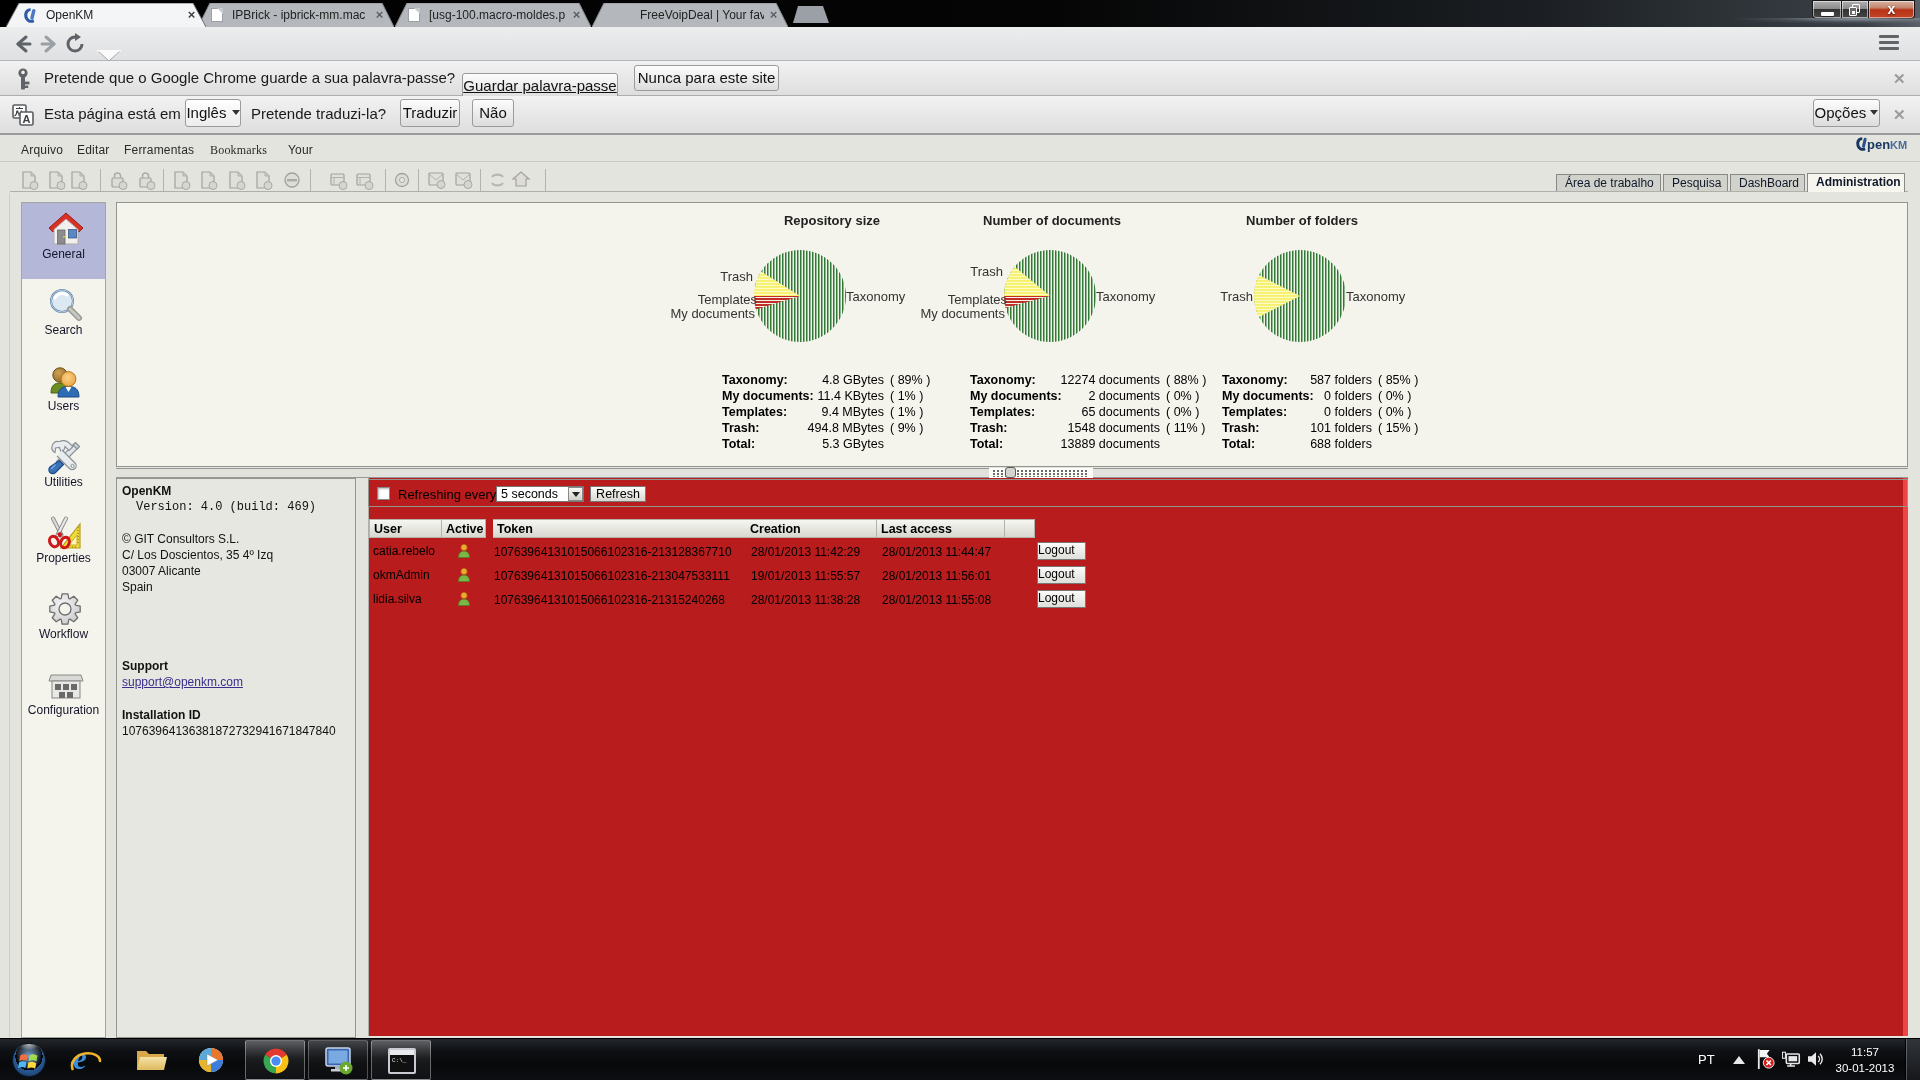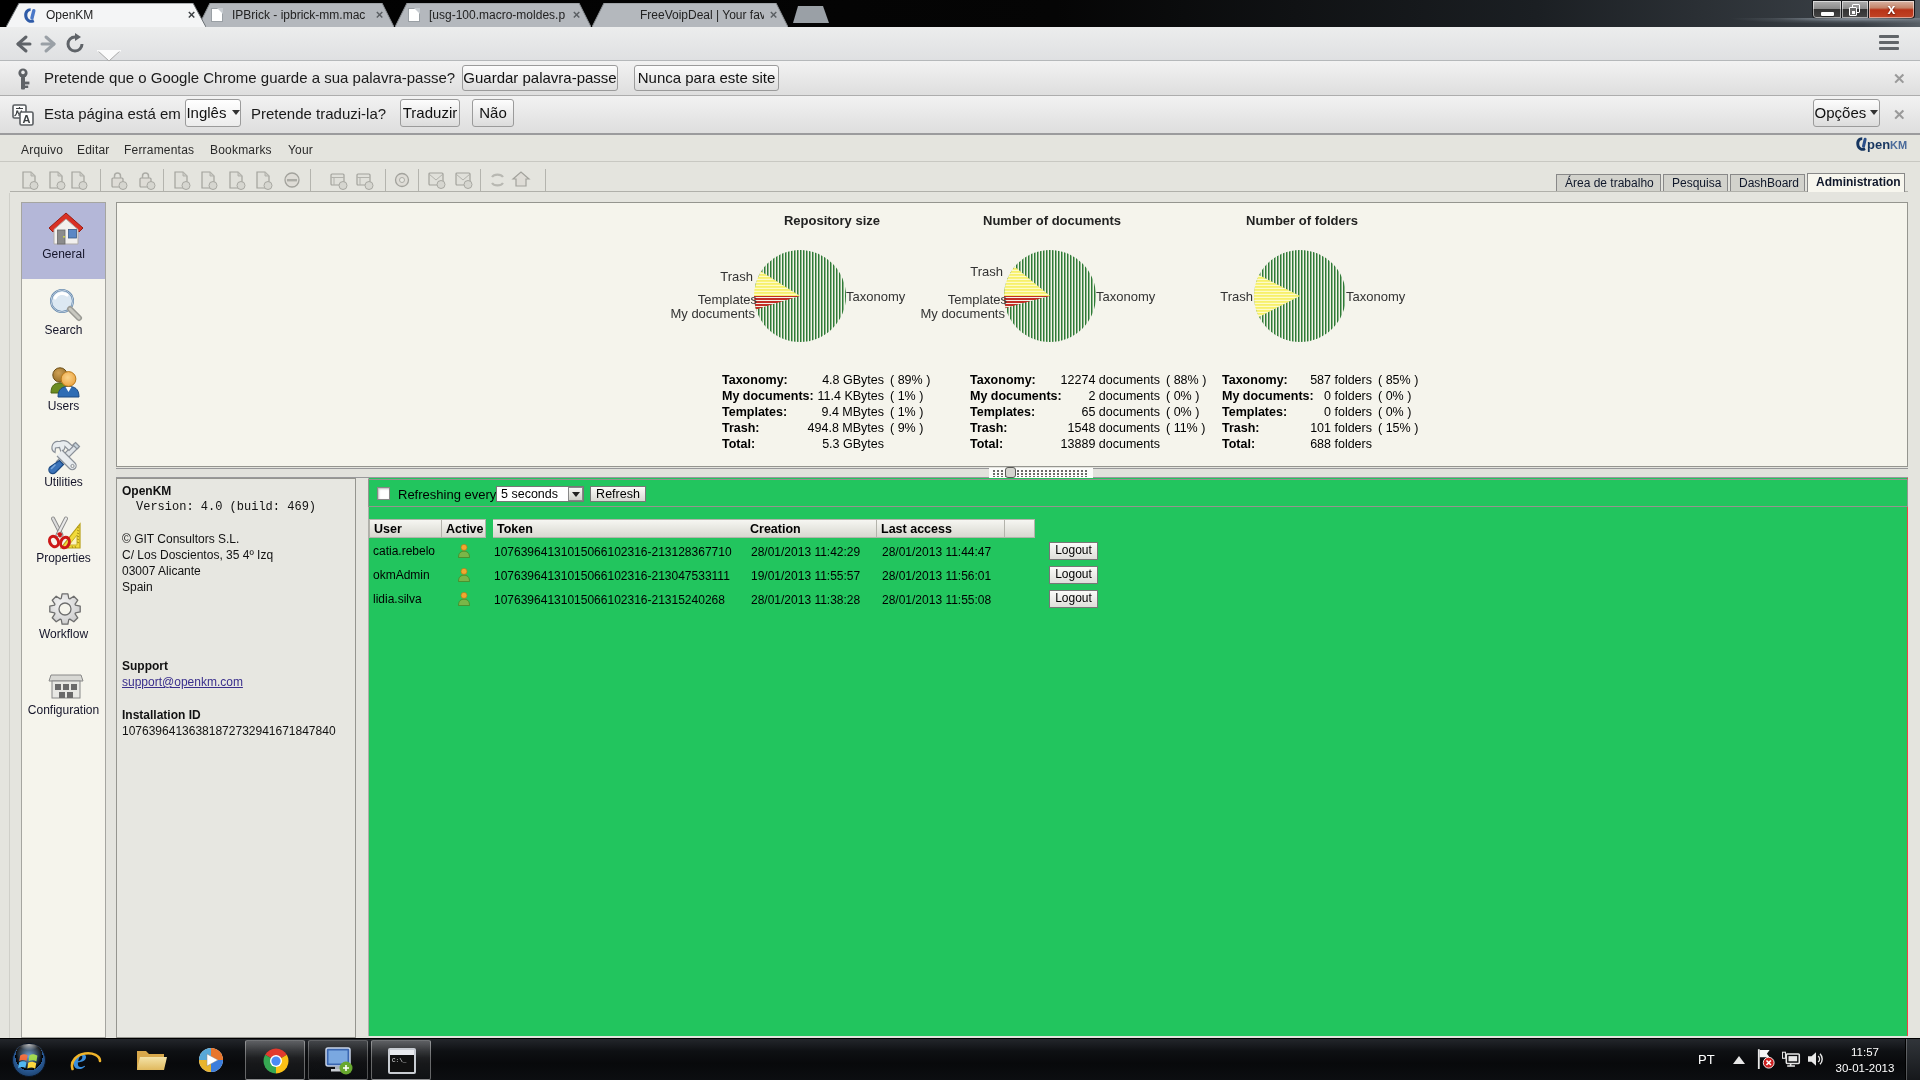--- a/index.html
+++ b/index.html
@@ -28,31 +28,31 @@
 .okmtab{position:absolute;top:41px;height:17px;font-size:12px;white-space:nowrap;color:#0f172a;background:#d2d2cc;border:1px solid #888;border-bottom:none;text-align:center;line-height:16px;padding:0 8px;}
 .okmtab.act{background:#f7f6ee;font-weight:bold;height:19px;top:40px;z-index:3;}
 #sidebar{position:absolute;left:21px;top:69px;width:85px;height:836px;background:#f5f4ec;border:1px solid #a5a5a0;border-top:1px solid #a5a5a0;}
 .sideitem{position:absolute;left:0;width:83px;height:76px;text-align:center;font-size:12px;color:#15152a;}
 .sideitem.sel{background:#b4b7d8;}
 .sideitem .icon{margin:8px auto 2px;width:34px;height:34px;}
 .sideitem .slbl{display:block;margin-top:1px;}
 #mainpanel{position:absolute;left:116px;top:69px;width:1792px;height:265px;background:#f5f4ec;border:1px solid #95958f;}
 #splitter{position:absolute;left:116px;top:335px;width:1792px;height:10px;background:#e2e2dc;border-top:1px solid #98989a;border-bottom:1px solid #98989a;}
 #infopanel{position:absolute;left:116px;top:345px;width:240px;height:560px;background:#e7e7e1;border:1px solid #95958f;font-size:12px;color:#111;}
-#rightlow{position:absolute;left:368px;top:345px;width:1540px;height:558px;background:#22c55e;border-left:1px solid #b0b0aa;border-right:1px solid #ef4444;}
+#rightlow{position:absolute;left:368px;top:345px;width:1540px;height:558px;background:#b91c1c;border-left:1px solid #b0b0aa;border-right:5px solid #ef4444;}
 #refreshbox{position:absolute;left:-1px;top:1px;width:1540px;height:28px;border:1px solid #95958f;}
 .chartTitle{position:absolute;top:80px;font-size:13px;font-weight:bold;color:#222;width:300px;text-align:center;}
 .plabel{position:absolute;font-size:13px;color:#333;}
 .stat{position:absolute;font-size:12.5px;color:#000;white-space:nowrap;}
 .stat b{font-weight:bold;}
 
 #stable{position:absolute;left:0;top:0;width:760px;}
 .th{position:absolute;height:19px;background:linear-gradient(#f6f6f2,#d8d8d0);border:1px solid #b3b3ab;border-left:none;font-weight:bold;font-size:12.5px;padding:2px 4px 0;color:#000;}
 .td{position:absolute;font-size:12px;color:#000;white-space:nowrap;}
-.lbtn{position:absolute;width:49px;height:18px;background:linear-gradient(#fbfbf9,#dededa);border:1px solid #777;font-size:12px;text-align:center;line-height:15px;color:#000;margin-left:12px;}
+.lbtn{position:absolute;width:49px;height:18px;background:linear-gradient(#fbfbf9,#dededa);border:1px solid #777;font-size:12px;line-height:15px;color:#000;}
 
 #taskbar{left:0;top:1038px;width:1920px;height:42px;background:linear-gradient(#23262b,#0e1013 30%,#08090b 60%,#0c0e11);border-top:1px solid #000;}
 .tbtn{position:absolute;top:1px;width:60px;height:40px;}
 .tbtn.hl{background:linear-gradient(rgba(255,255,255,.28),rgba(255,255,255,.08) 45%,rgba(255,255,255,.02));border:1px solid rgba(255,255,255,.35);border-radius:2px;}
 .tbtn.hl2{background:linear-gradient(rgba(255,255,255,.16),rgba(255,255,255,.05) 45%,rgba(0,0,0,.05));border:1px solid rgba(255,255,255,.28);border-radius:2px;}
 #clock{position:absolute;left:1828px;width:74px;top:5px;color:#fff;font-size:11.5px;text-align:center;line-height:16px;}
 </style></head><body>
 <div class="abs" id="tabbar">
 
   <div class="tab" style="left:198px;width:196px;">
@@ -140,21 +140,21 @@
       <rect x="1" y="0" width="24" height="1.5" fill="#fbfbfb"></rect>
     </svg>
   <svg class="abs" style="left:14px;top:7px;" width="18" height="22" viewBox="0 0 18 22">
       <circle cx="9" cy="5" r="4.6" fill="#5f6266"></circle>
       <circle cx="9" cy="4.4" r="1.8" fill="#ececec"></circle>
       <rect x="7" y="8.6" width="4" height="12.8" rx="1" fill="#5f6266"></rect>
       <rect x="11" y="13.6" width="4.4" height="2.8" fill="#5f6266"></rect>
       <rect x="11" y="17.6" width="3.2" height="2.4" fill="#5f6266"></rect>
     </svg>
   <div class="itext" style="left:44px;top:8px;">Pretende que o Google Chrome guarde a sua palavra-passe?</div>
-  <div class="ibtn" style="left:462px;top:4px;width:156px;height:26px;line-height:24px;">Guardar palavra-passe</div>
+  <div class="ibtn" style="left:462px;top:12px;width:156px;height:26px;line-height:24px;text-decoration:underline;">Guardar palavra-passe</div>
   <div class="ibtn" style="left:634px;top:4px;width:145px;height:26px;line-height:24px;">Nunca para este site</div>
   <div class="ix" style="left:1893px;top:9px;">✕</div>
 </div>
 <div class="abs" id="bar2">
   <svg class="abs" style="left:12px;top:8px;" width="22" height="22" viewBox="0 0 22 22">
       <rect x="1" y="1" width="13" height="13" rx="1.5" fill="#fdfdfd" stroke="#5a5e62" stroke-width="1.6"></rect>
       <g stroke="#3c4043" stroke-width="1.2" fill="none">
         <path d="M4 4.5 h7 M7.5 3 v2 M5 6.5 c0 3 -1 4.5 -2.5 5.5 M5.5 6.5 c.5 3 2.5 5 5 5.5 M9.5 6.5 c0 2 -1.5 4 -3 5"></path>
       </g>
       <rect x="8" y="8" width="13" height="13" rx="1.5" fill="#fdfdfd" stroke="#5a5e62" stroke-width="1.6"></rect>
@@ -167,21 +167,21 @@
   <div class="ibtn" style="left:472px;top:3px;width:42px;height:28px;line-height:26px;">Não</div>
   <div class="ibtn" style="left:1813px;top:3px;width:67px;height:28px;line-height:26px;white-space:nowrap;">Opções <span style="display:inline-block;width:0;height:0;border:4px solid transparent;border-top:5px solid #333;vertical-align:-1px;"></span></div>
   <div class="ix" style="left:1893px;top:10px;">✕</div>
 </div>
 <div class="abs" id="app">
   <div class="abs" style="left:0;top:0px;width:1920px;height:2px;background:#9b9b9d;"></div>
   <div class="abs" style="left:9px;top:60px;width:1px;height:845px;background:#cfcfc9;"></div>
   <div class="menu" style="left:21px;">Arquivo</div>
   <div class="menu" style="left:77px;">Editar</div>
   <div class="menu" style="left:124px;">Ferramentas</div>
-  <div class="menu" style="left:210px;">Bookmarks</div>
+  <div class="menu" style="left:210px;font-family:Liberation Serif, serif;">Bookmarks</div>
   <div class="menu" style="left:288px;">Your</div>
   <div id="okmlogo"><svg width="56" height="16" viewBox="0 0 56 16">
         <path d="M8.3 1.2 C4.5 1.2 2.3 4 2.3 7.5 C2.3 11.8 5.2 14.8 8.5 14.8 C10.3 14.8 11.7 14 11.7 14 L10.6 11.6 C10.6 11.6 9.8 12.1 8.7 12.1 C6.7 12.1 5.2 10.1 5.2 7.7 C5.2 5.6 6.4 3.9 8.2 3.9 Z" fill="#16355f"></path>
         <rect x="8.8" y="1.7" width="3" height="10.2" rx="1.5" fill="#2a4f8a" transform="rotate(13 10.3 6.8)"></rect>
         <text x="13" y="12.5" font-family="Liberation Sans" font-size="13" font-weight="bold" fill="#16355f">pen</text>
         <text x="36" y="12.5" font-family="Liberation Sans" font-size="11" font-weight="bold" fill="#4a6a9a">KM</text>
       </svg></div>
   <div class="abs" style="left:0;top:28px;width:1920px;height:1px;background:#c8c8c2;"></div>
   <svg id="okmbar" class="abs" style="left:0;top:36px;" width="580" height="22">
     <defs>

